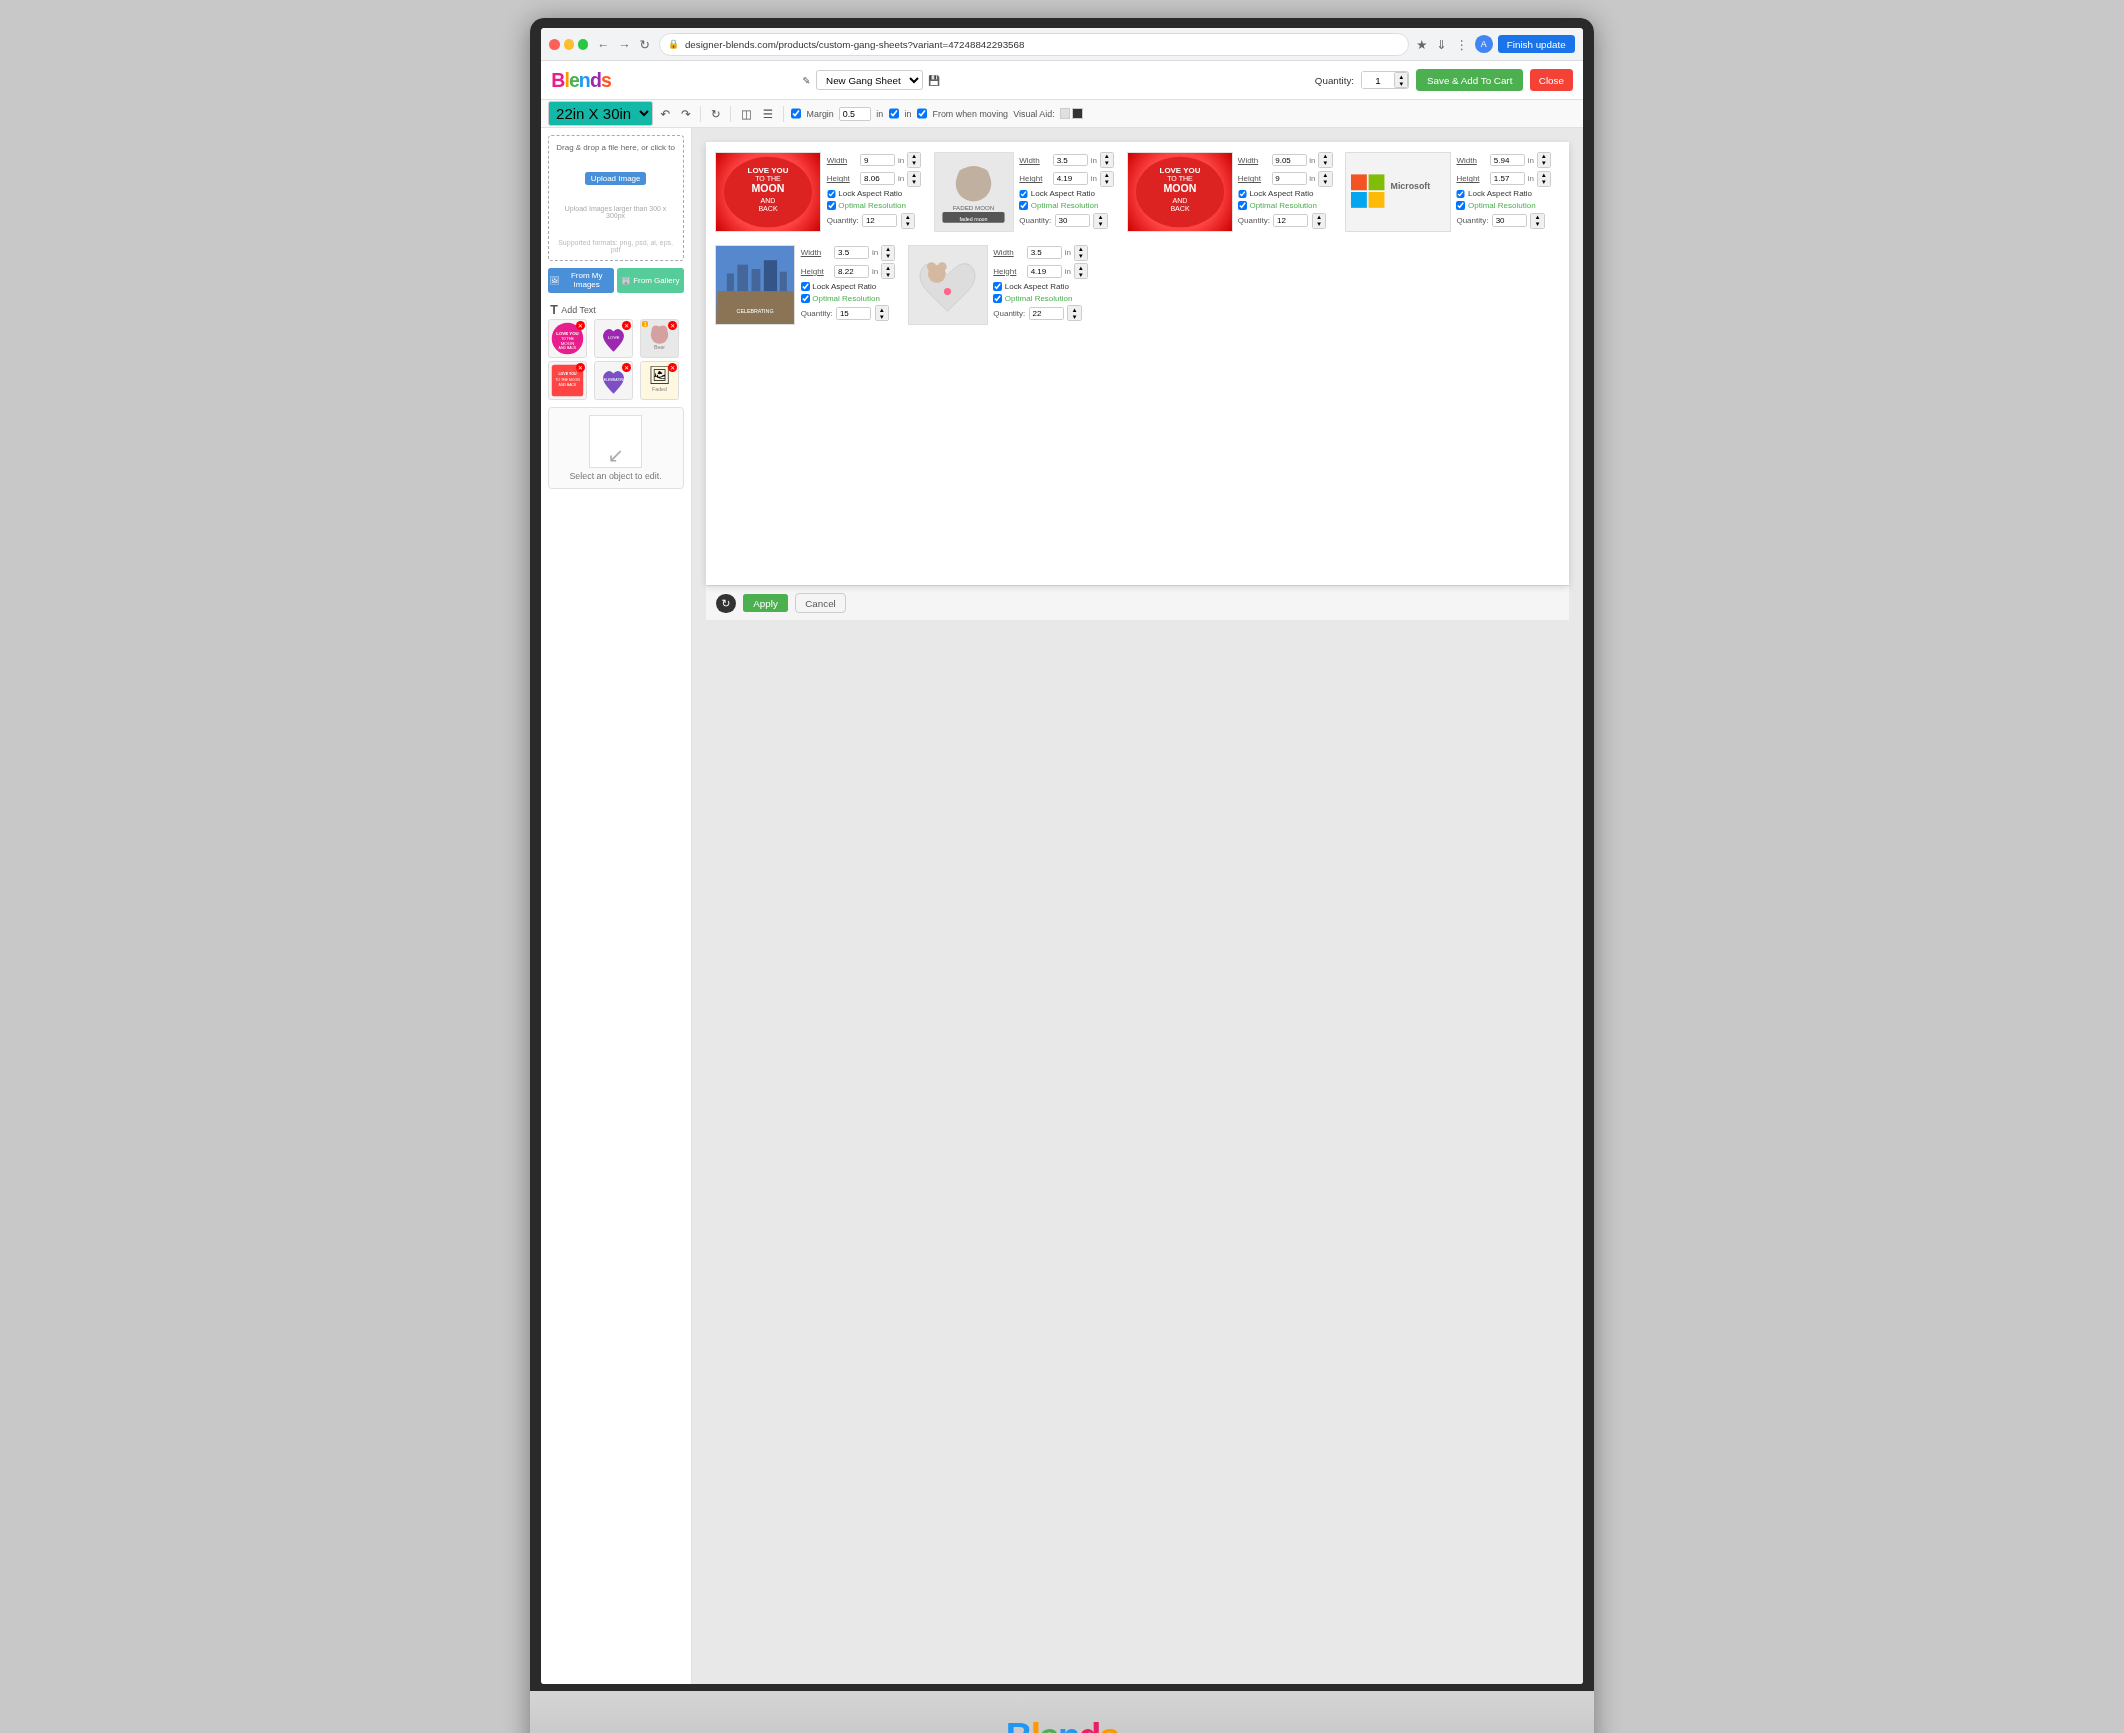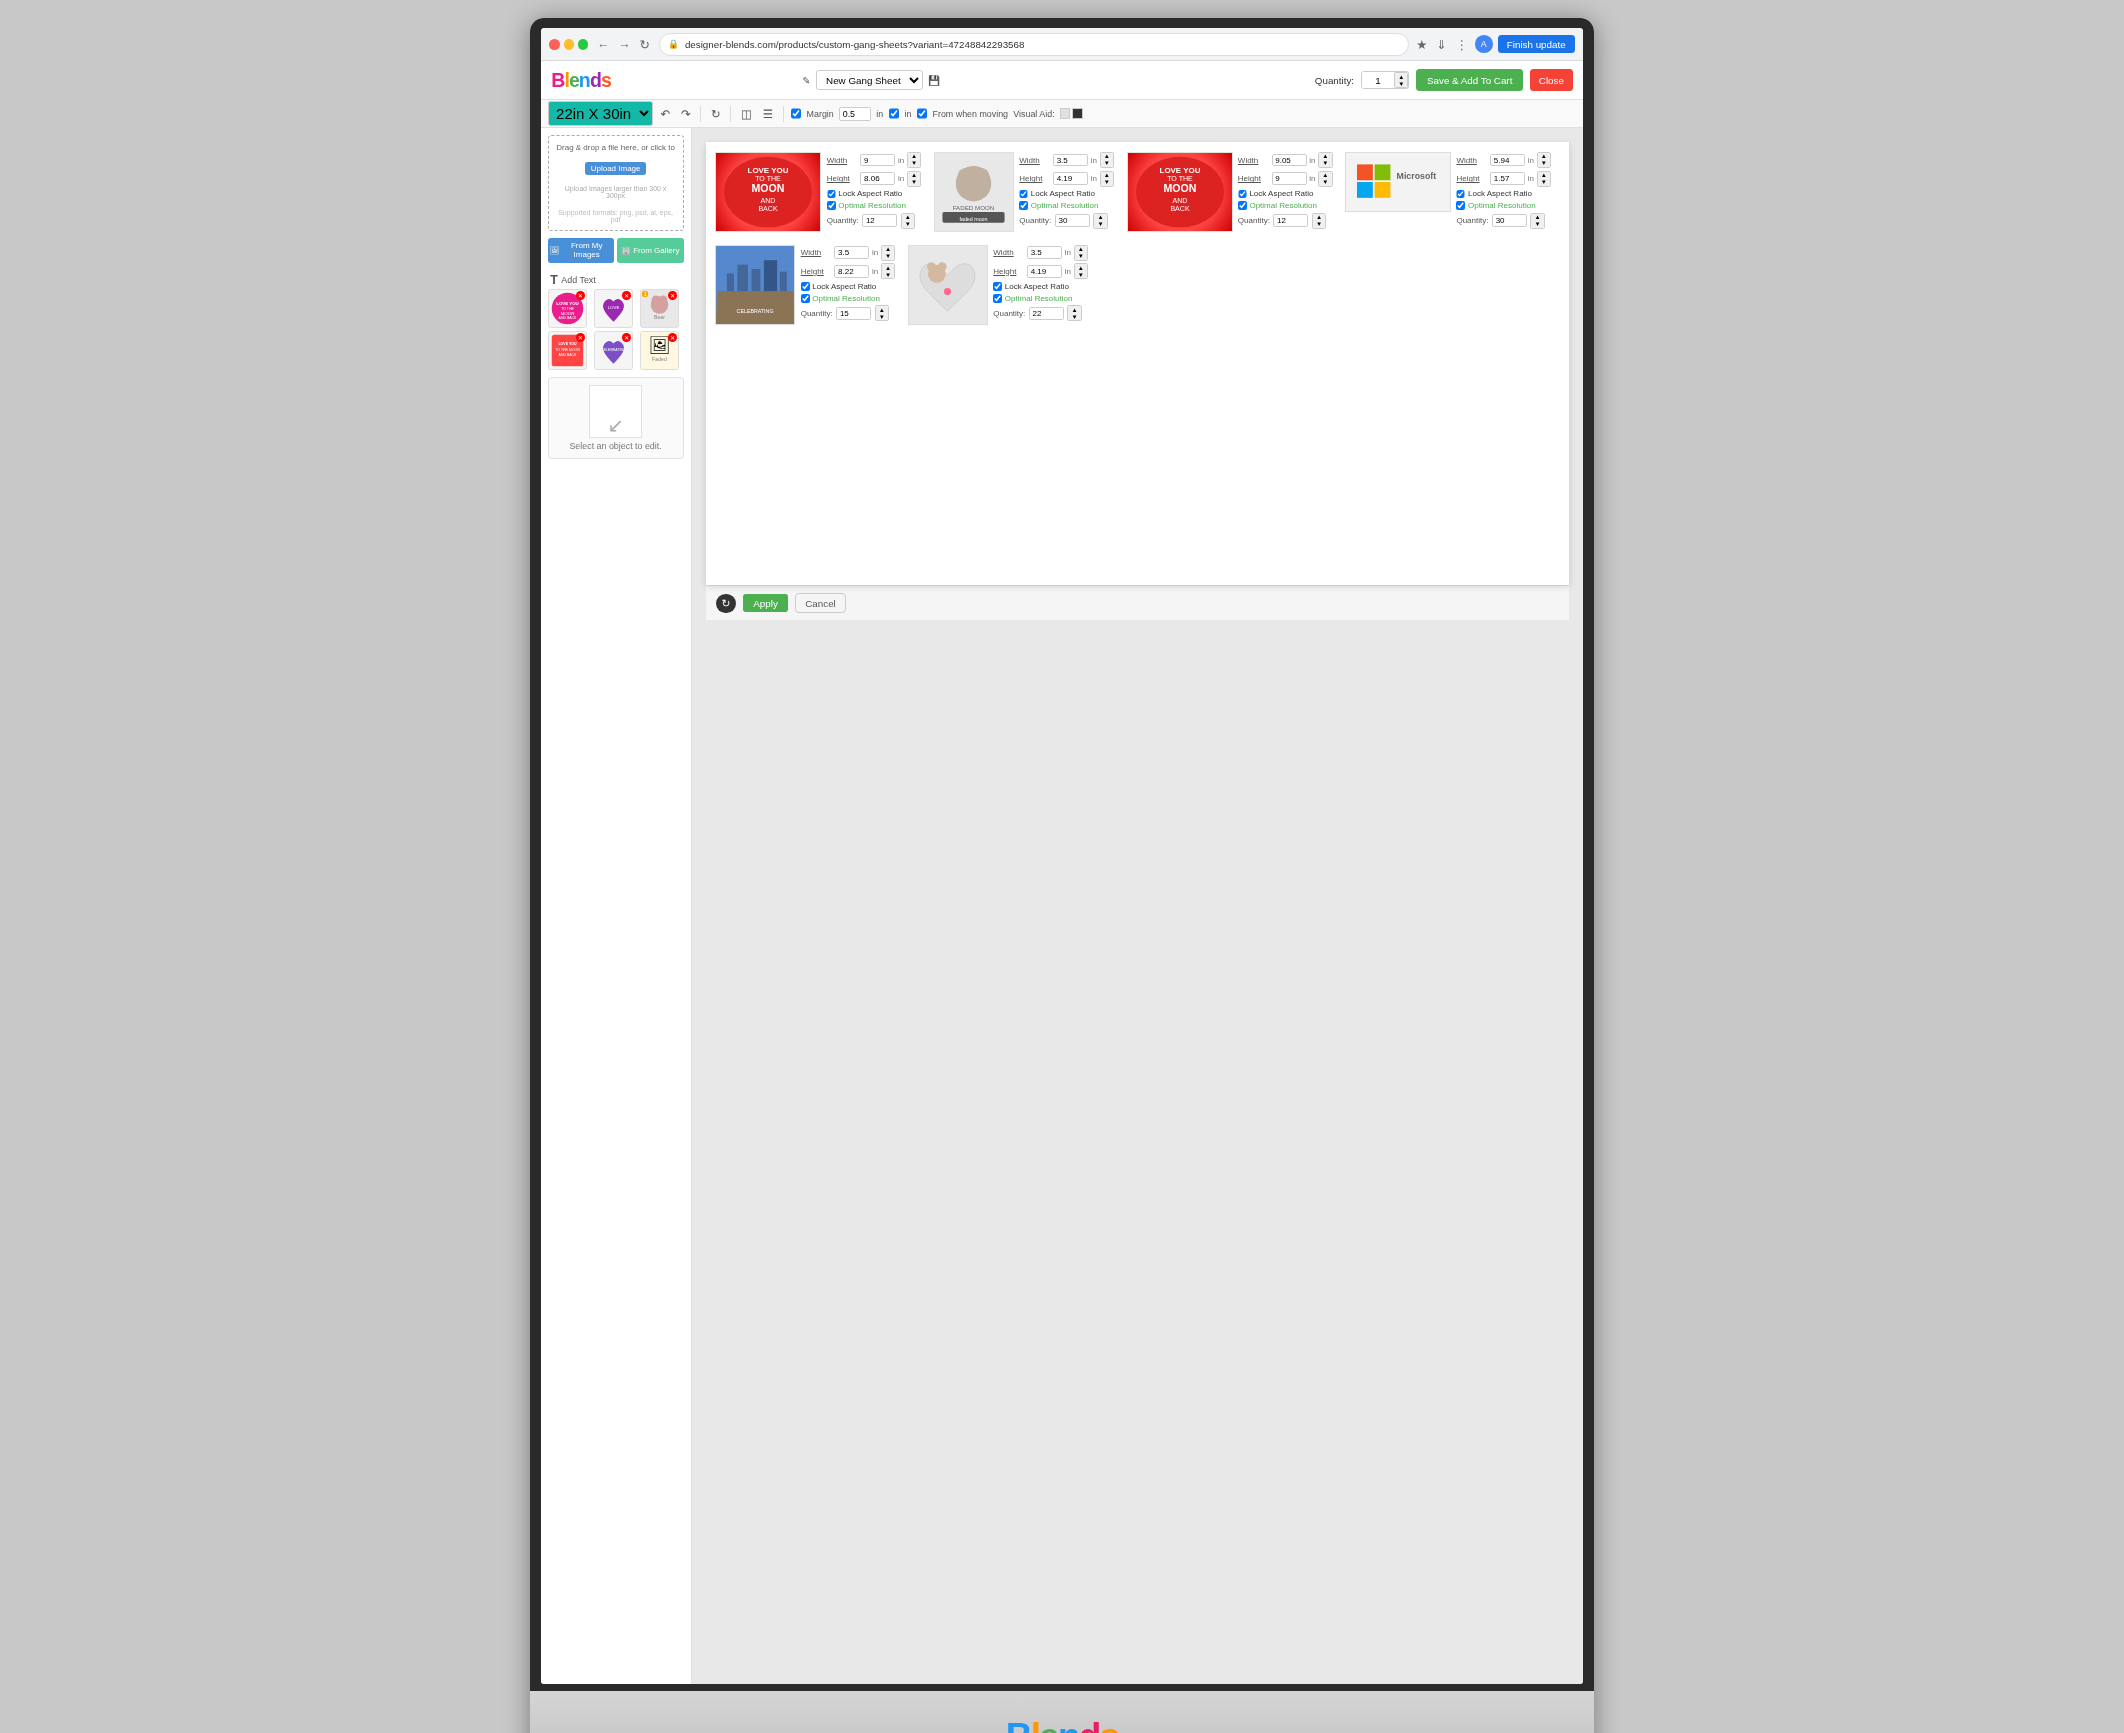--- a/index.html
+++ b/index.html
@@ -278,21 +278,21 @@
       color: #777;
       margin-bottom: 3.5px;
       background: #fff;
       cursor: pointer;
     }
 
     .upload-box-inner {
       display: flex;
       flex-direction: column;
       align-items: center;
-      gap: 10px;
+      gap: 20px;
     }
 
     .upload-buttons {
       display: flex;
       gap: 3.5px;
       margin-bottom: 7px;
     }
 
     .from-images-btn, .from-gallery-btn {
       flex: 1;
@@ -859,21 +859,21 @@
                     <input type="text" class="control-input" value="12" style="">
                     <div class="stepper">
                         <button class="stepper-btn">▲</button>
                         <button class="stepper-btn">▼</button>
                       </div>
                   </div>
                 </div>
               </div>
 
               <div class="canvas-item">
-                <div class="canvas-item-image" style="width:106px;height:60px;background:#f3f3f3;display:flex;align-items:center;justify-content:flex-end;border:0.9px solid #ddd;">
+                <div class="canvas-item-image" style="width:106px;height:80px;background:#f3f3f3;display:flex;align-items:center;justify-content:flex-start;border:0.9px solid #ddd;">
                   <svg width="98" height="44" viewBox="0 0 110 50" style="font-size:12px">
                     <rect x="5" y="5" width="18" height="18" fill="#f35325"></rect>
                     <rect x="25" y="5" width="18" height="18" fill="#81bc06"></rect>
                     <rect x="5" y="25" width="18" height="18" fill="#05a6f0"></rect>
                     <rect x="25" y="25" width="18" height="18" fill="#ffba08"></rect>
                     <text x="50" y="22" fill="#666" font-size="10" font-weight="bold">Microsoft</text>
                   </svg>
                 </div>
                 <div class="canvas-item-controls">
                   <div class="control-row">

